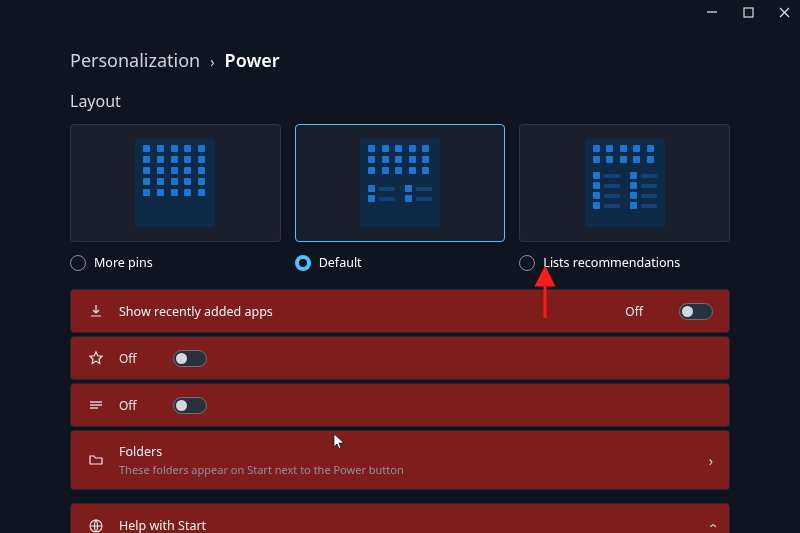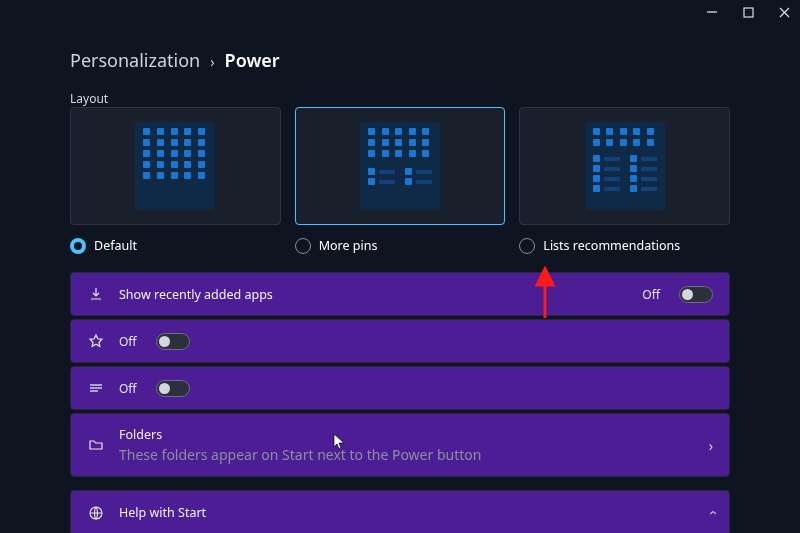--- a/index.html
+++ b/index.html
@@ -18,49 +18,49 @@
   .chrome span { width:16px; height:16px; display:flex; align-items:center; justify-content:center; color:#ddd; font-size:12px; }
 
   .page { padding: 38px 70px 0 70px; }
 
   
   .breadcrumb { display:flex; align-items:baseline; gap:10px; font-size:18px; margin-bottom:18px; }
   .breadcrumb .crumb { color:#cfd3da; font-weight:400; cursor:pointer;margin-top:10px; }
   .breadcrumb .chev  { color:#cfd3da; font-size:14px; }
   .breadcrumb .cur   { color:#fff; font-weight:600; }
 
-  .section-label { color:#d6d9de; font-size:12px; margin-bottom:0; }
+  .section-label { color:#d6d9de; font-size:16px; margin-bottom:12px; }
 
   
   .cards { display:flex; gap:14px; margin-bottom:12px; }
   .card  { flex:1; height:118px; background:#1a1f2c; border:1px solid #2d3446; border-radius:4px;
            display:flex; align-items:center; justify-content:center; cursor:pointer; }
   .card.selected { border-color:#4cc2ff; }
   .mini  { width:80px; height:88px; background:#0f2a47; border-radius:3px; padding:6px 8px 8px;
            display:flex; flex-direction:column; }
   .mini .grid { display:grid; grid-template-columns:repeat(5,1fr); gap:4px; }
   .mini .pin  { width:7px; height:7px; background:#1976d2; border-radius:1px; }
   .mini .recrow { display:flex; align-items:center; gap:4px; margin-top:3px; }
   .mini .dot  { width:7px; height:7px; background:#1976d2; border-radius:1px; }
   .mini .bar  { height:4px; background:#13417a; border-radius:1px; }
 
   .radios { display:flex; gap:14px; margin-bottom:18px; }
   .radio  { flex:1; display:flex; align-items:center; gap:8px; font-size:12.5px; cursor:pointer; }
   .radio .circ { width:16px; height:16px; border:1.5px solid #8a8f9b; border-radius:50%; }
   .radio.selected .circ { border-color:#4cc2ff; border-width:4px; }
 
   
-  .row { background:#4c1d95; border:1px solid #242a39; border-radius:4px;
+  .row { background:#7f1d1d; border:1px solid #242a39; border-radius:4px;
          margin-bottom:3px; padding:12px 16px;
          display:flex; align-items:center; gap:14px; min-height:44px; }
   .row .icon { width:18px; height:18px; display:flex; align-items:center; justify-content:center; color:#e6e9ef; flex-shrink:0; }
   .row .txt  { flex:1; display:flex; flex-direction:column; }
   .row .lbl  { font-size:12.5px; color:#f2f4f7; }
-  .row .sub  { font-size:14px; color:#8b919e; margin-top:2px; }
-  .row .state{ font-size:12px; color:#e6e9ef; margin-right:5px; }
+  .row .sub  { font-size:11px; color:#8b919e; margin-top:2px; }
+  .row .state{ font-size:12px; color:#e6e9ef; margin-right:22px; }
 
   .toggle { width:34px; height:17px; background:#2b303d; border:1px solid #6c717d; border-radius:10px; position:relative; cursor:pointer; }
   .toggle .knob { position:absolute; width:11px; height:11px; background:#d4d7dd; border-radius:50%; top:2px; left:2px; }
 
   .chevright { color:#cfd3da; font-size:14px; }
 
   
   .arrow { position:absolute; left:535px; top:270px; }
   .arrow svg { overflow:visible; }
 
@@ -229,27 +229,27 @@
                 <div class="dot"></div>
                 <div class="bar" style="flex:1"></div>
               </div>
           </div>
         </div>
       </div>
     </div>
   </div>
 
   <div class="radios">
+    <label class="radio">
+      <span class="circ"></span>
+      <span>More pins</span>
+    </label>
     <label class="radio selected">
       <span class="circ"></span>
       <span>Default</span>
-    </label>
-    <label class="radio">
-      <span class="circ"></span>
-      <span>More pins</span>
     </label>
     <label class="radio">
       <span class="circ"></span>
       <span>Lists recommendations</span>
     </label>
   </div>
 
   <div class="row">
     <span class="icon">
       <svg width="16" height="16" viewBox="0 0 16 16" fill="none" stroke="currentColor" stroke-width="1.2">

